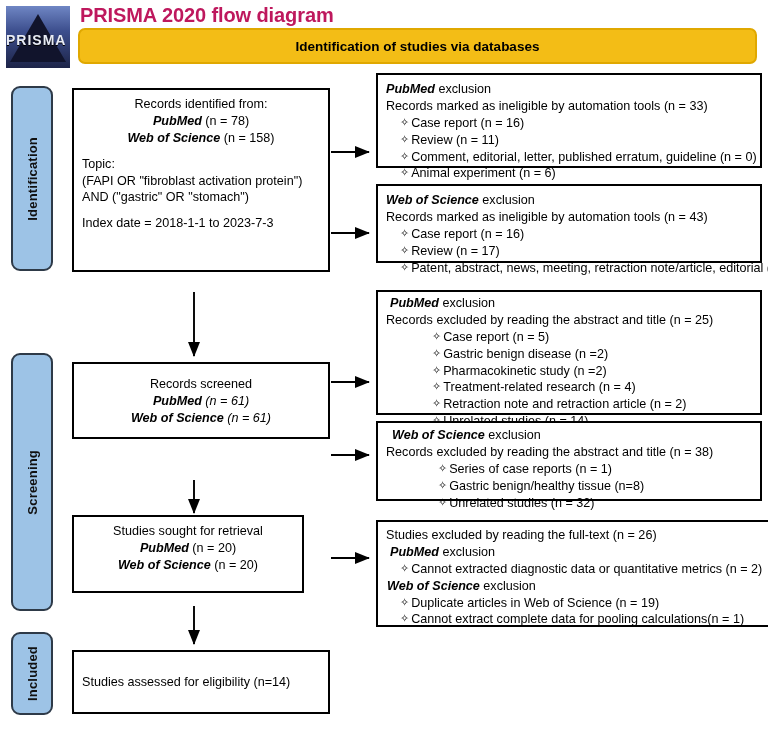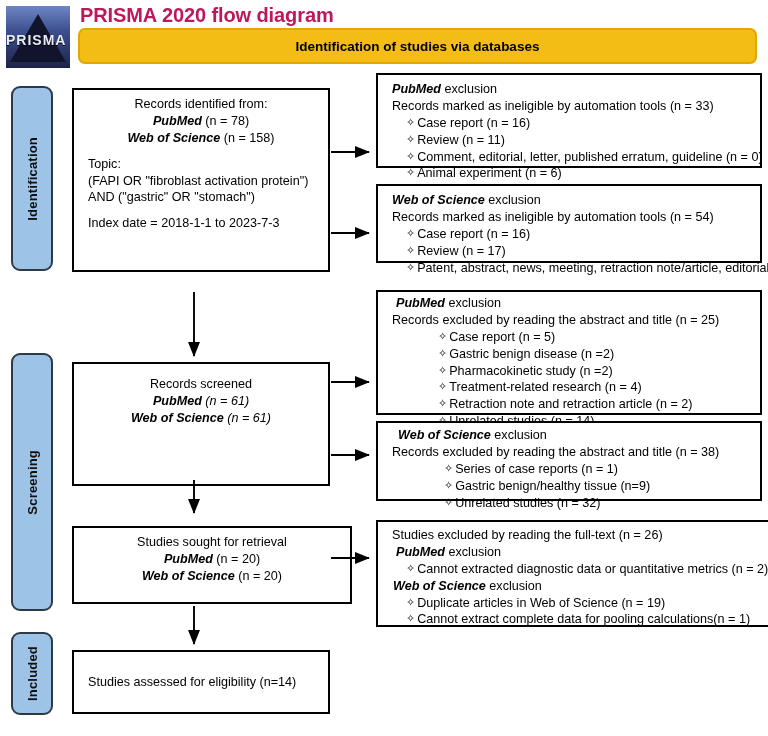--- a/index.html
+++ b/index.html
@@ -71,26 +71,26 @@
 
   
   .box{
     position:absolute;
     background:#ffffff;
     border:2.2px solid #000;
     box-sizing:border-box;
     font-size:12.6px;
     line-height:1.34;
   }
-  .box .pad{padding:6px 14px;}
+  .box .pad{padding:6px 8px;}
 
   
   #box-identified{left:72px;top:88px;width:258px;height:184px;}
-  #box-screened{left:72px;top:362px;width:258px;height:124px;}
-  #box-retrieval{left:72px;top:526px;width:280px;height:78px;}
+  #box-screened{left:72px;top:362px;width:258px;height:77px;}
+  #box-retrieval{left:72px;top:515px;width:232px;height:78px;}
   #box-included{left:72px;top:650px;width:258px;height:64px;}
 
   
   #box-ex-pubmed-auto{left:376px;top:73px;width:386px;height:95px;}
   #box-ex-wos-auto{left:376px;top:184px;width:386px;height:79px;}
   #box-ex-pubmed-abs{left:376px;top:290px;width:386px;height:125px;}
   #box-ex-wos-abs{left:376px;top:421px;width:386px;height:80px;}
   #box-ex-fulltext{left:376px;top:520px;width:446px;height:107px;}
 
   .line{display:block;white-space:nowrap;}
@@ -195,21 +195,21 @@
       <div class="line bullet"><span class="dia">✧</span><span>Comment, editorial, letter, published erratum, guideline (n = 0)</span></div>
       <div class="line bullet"><span class="dia">✧</span><span>Animal experiment (n = 6)</span></div>
     </div>
   </div>
 
   <div class="box" id="box-ex-wos-auto">
     <div class="pad">
       <div class="line">
         <span class="bi">Web of Science</span><span> exclusion</span>
       </div>
-      <div class="line">Records marked as ineligible by automation tools (n = 54)</div>
+      <div class="line">Records marked as ineligible by automation tools (n = 43)</div>
       <div class="line bullet"><span class="dia">✧</span><span>Case report (n = 16)</span></div>
       <div class="line bullet"><span class="dia">✧</span><span>Review (n = 17)</span></div>
       <div class="line bullet"><span class="dia">✧</span><span>Patent, abstract, news, meeting, retraction note/article, editorial (n = 64)</span></div>
     </div>
   </div>
 
   <div class="box" id="box-ex-pubmed-abs">
     <div class="pad" style="padding-top:3px;">
       <div class="line" style="padding-left:4px;">
         <span class="bi">PubMed</span><span> exclusion</span>
@@ -224,21 +224,21 @@
     </div>
   </div>
 
   <div class="box" id="box-ex-wos-abs">
     <div class="pad" style="padding-top:4px;">
       <div class="line" style="padding-left:6px;">
         <span class="bi">Web of Science</span><span> exclusion</span>
       </div>
       <div class="line">Records excluded by reading the abstract and title (n = 38)</div>
       <div class="line bullet-deep2"><span class="dia">✧</span><span>Series of case reports (n =  1)</span></div>
-      <div class="line bullet-deep2"><span class="dia">✧</span><span>Gastric benign/healthy tissue (n=9)</span></div>
+      <div class="line bullet-deep2"><span class="dia">✧</span><span>Gastric benign/healthy tissue (n=8)</span></div>
       <div class="line bullet-deep2"><span class="dia">✧</span><span>Unrelated studies (n = 32)</span></div>
     </div>
   </div>
 
   <div class="box" id="box-ex-fulltext">
     <div class="pad" style="padding-top:5px;">
       <div class="line">Studies excluded by reading the full-text (n = 26)</div>
       <div class="line" style="padding-left:4px;">
         <span class="bi">PubMed</span><span> exclusion</span>
       </div>

